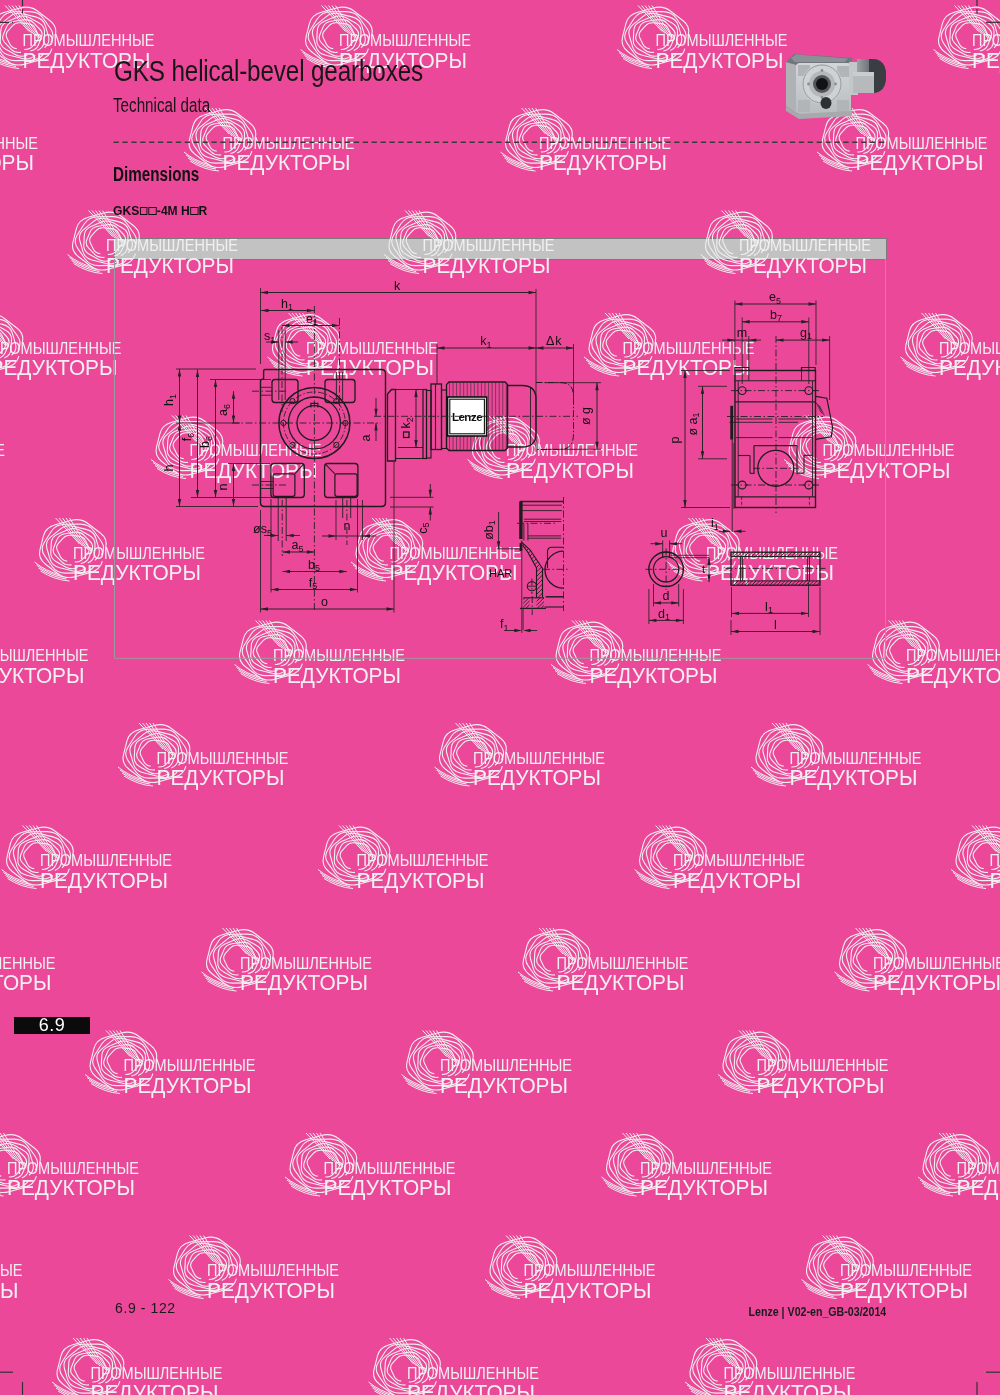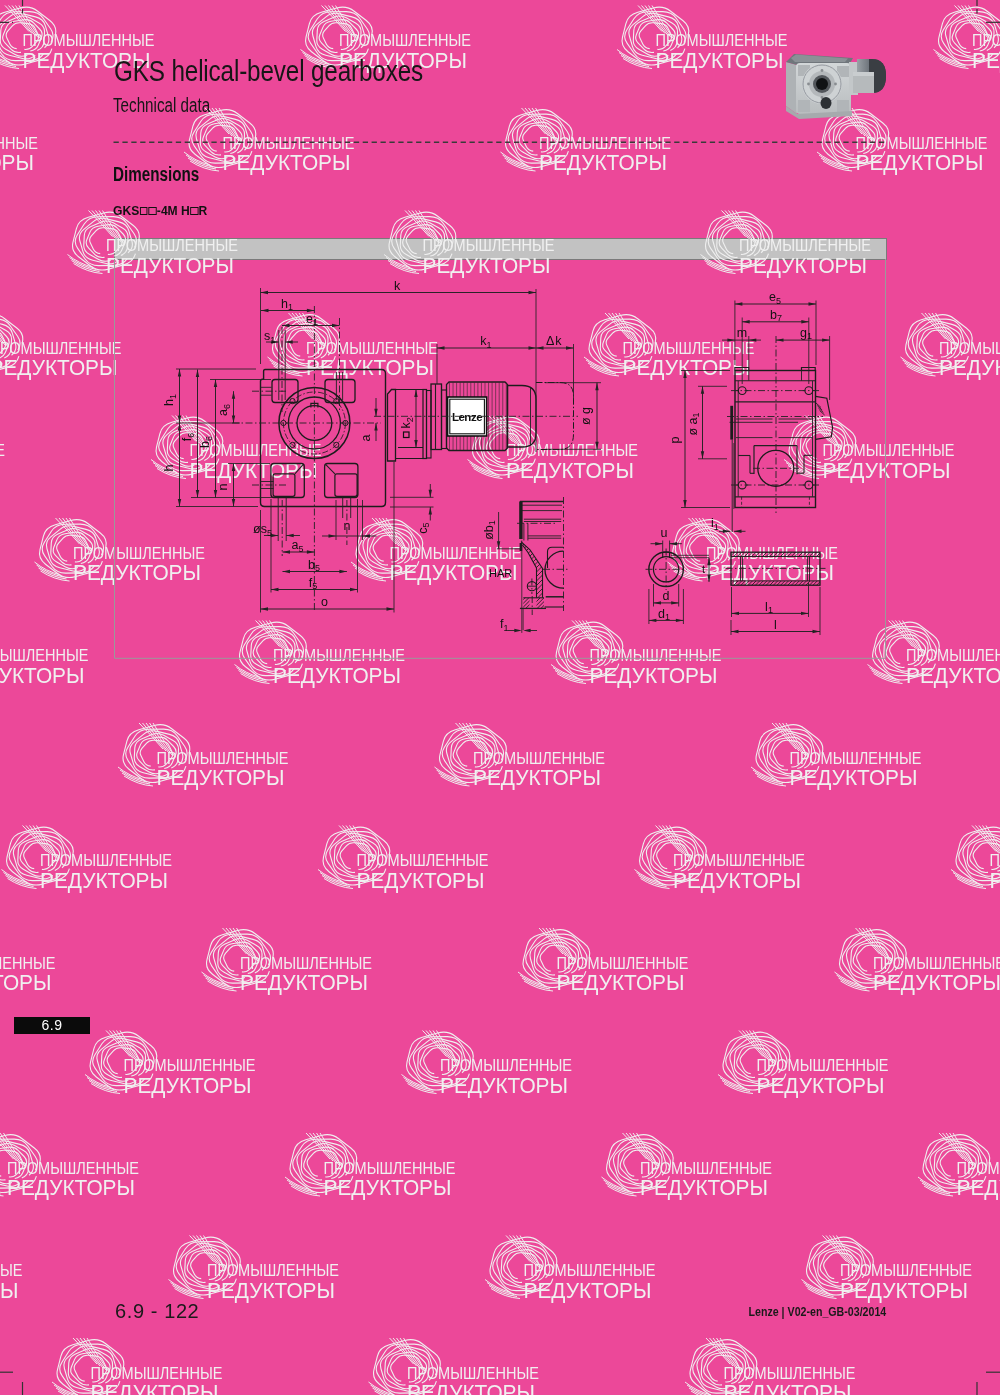--- a/index.html
+++ b/index.html
@@ -9,22 +9,22 @@
 .ttl{left:114px;top:54px;font-size:30px;color:#161616;letter-spacing:-0.2px;
      transform:scaleX(0.810);transform-origin:left top;white-space:nowrap;}
 .sub{left:113px;top:94px;font-size:20px;color:#161616;transform:scaleX(0.76);
      transform-origin:left top;white-space:nowrap;}
 .dimh{left:113px;top:163px;font-size:19.5px;font-weight:bold;color:#111;
       transform:scaleX(0.78);transform-origin:left top;white-space:nowrap;}
 .gks{left:113px;top:203px;font-size:13px;font-weight:bold;color:#111;
      transform:scaleX(0.93);transform-origin:left top;white-space:nowrap;}
 .gks .sq{display:inline-block;width:6.5px;height:6.5px;border:1.2px solid #111;margin:0 0.5px;}
 .tab69{left:14px;top:1016.5px;width:76px;height:17.5px;background:#0b0b0b;color:#fff;
-       font-size:14px;text-align:center;line-height:17.5px;letter-spacing:0.5px;}
-.fl{left:115px;top:1300px;font-size:20px;color:#1a1a1a;letter-spacing:0.6px;transform:scaleX(1.0);
+       font-size:18px;text-align:center;line-height:17.5px;letter-spacing:0.5px;}
+.fl{left:115px;top:1300px;font-size:14px;color:#1a1a1a;letter-spacing:0.6px;transform:scaleX(1.0);
     transform-origin:left top;white-space:nowrap;}
 .fr{right:114px;top:1305px;font-size:12.3px;font-weight:bold;color:#1a1a1a;
     transform:scaleX(0.865);transform-origin:right top;white-space:nowrap;}
 </style>
 </head>
 <body>
 <div class="page">
 
 <div class="abs" style="left:114px;top:238px;width:771px;height:20px;background:#c2c2c2;border:1px solid #7a7a7a;"></div>
 

